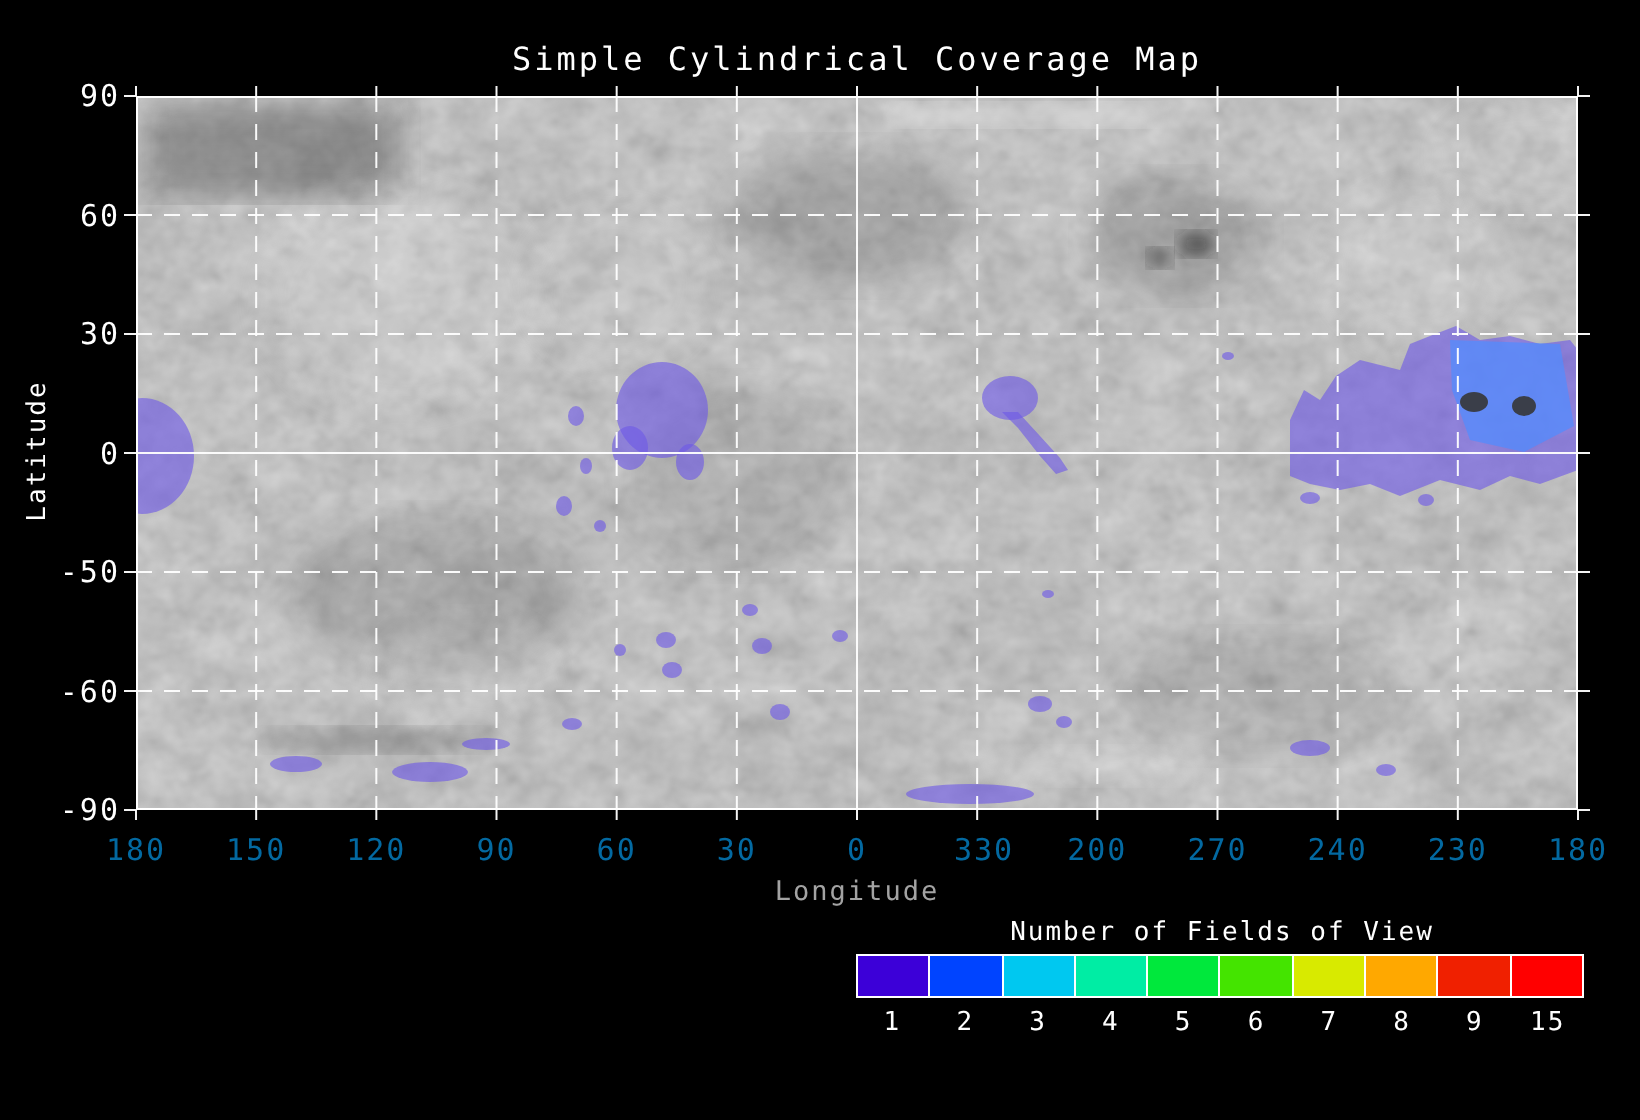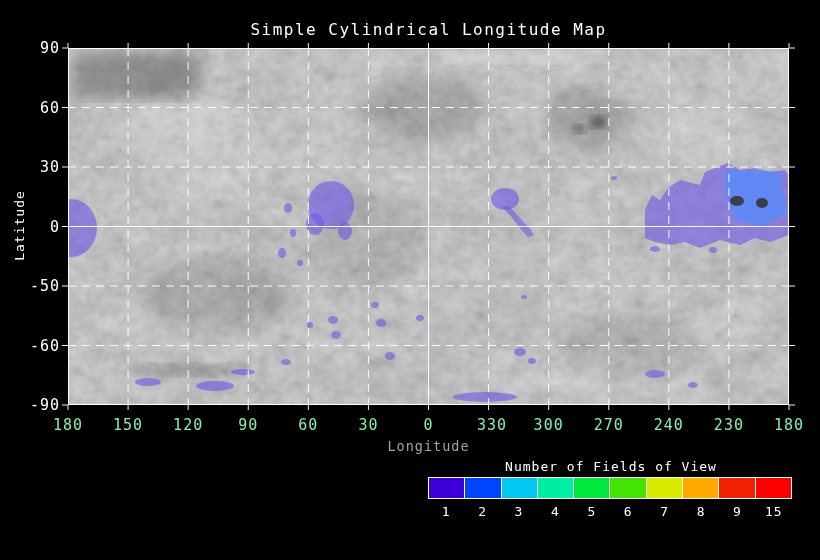--- a/index.html
+++ b/index.html
@@ -11,21 +11,21 @@
     position:absolute;left:68px;top:20px;width:721px;text-align:center;
     font-size:16px;letter-spacing:1.5px;color:#fff;white-space:nowrap;
   }
   #map-svg{position:absolute;left:68px;top:48px;overflow:visible;}
   .ytick-label{
     position:absolute;left:0;width:60px;text-align:right;font-size:15px;
     letter-spacing:1px;line-height:18px;color:#fff;
   }
   .xtick-label{
     position:absolute;top:416px;width:70px;margin-left:-35px;text-align:center;
-    font-size:15px;letter-spacing:1px;color:#86efac;
+    font-size:15px;letter-spacing:1px;color:#0369a1;
   }
   .y-axis-title{
     position:absolute;left:-36px;top:218px;width:110px;text-align:center;
     font-size:13px;letter-spacing:1px;transform:rotate(-90deg);color:#fff;
   }
   .x-axis-title{
     position:absolute;left:68px;top:438px;width:721px;text-align:center;
     font-size:13.5px;letter-spacing:1px;color:#a3a3a3;
   }
   .legend-title{
@@ -40,21 +40,21 @@
   .legend-numbers{
     position:absolute;left:428px;top:504px;width:364px;display:flex;
   }
   .legend-number{flex:1 1 0;text-align:center;font-size:13px;letter-spacing:1px;color:#fff;}
 </style>
 </head>
 <body>
 
 <div id="stage">
 
-  <div class="plot-title">Simple Cylindrical Longitude Map</div>
+  <div class="plot-title">Simple Cylindrical Coverage Map</div>
 
   <svg id="map-svg" width="721" height="357" viewBox="0 0 721 357">
     <defs>
       <clipPath id="mapclip">
           <rect x="0" y="0" width="721" height="357"></rect>
         </clipPath>
       <filter id="ftBase" x="0%" y="0%" width="100%" height="100%">
         <feTurbulence type="fractalNoise" baseFrequency="0.013 0.02" numOctaves="5" seed="11" stitchTiles="stitch"></feTurbulence>
         <feColorMatrix type="matrix" values="0.33 0.33 0.33 0 0  0.33 0.33 0.33 0 0  0.33 0.33 0.33 0 0  0 0 0 0 1"></feColorMatrix>
         <feComponentTransfer>
@@ -236,21 +236,21 @@
     </div>
 
 <div class="xtick-label" style="left: 68px;">180</div>
     <div class="xtick-label" style="left: 128.083px;">150</div>
     <div class="xtick-label" style="left: 188.167px;">120</div>
     <div class="xtick-label" style="left: 248.25px;">90</div>
     <div class="xtick-label" style="left: 308.333px;">60</div>
     <div class="xtick-label" style="left: 368.417px;">30</div>
     <div class="xtick-label" style="left: 428.5px;">0</div>
     <div class="xtick-label" style="left: 492px;">330</div>
-    <div class="xtick-label" style="left: 548.667px;">300</div>
+    <div class="xtick-label" style="left: 548.667px;">200</div>
     <div class="xtick-label" style="left: 608.75px;">270</div>
     <div class="xtick-label" style="left: 668.833px;">240</div>
     <div class="xtick-label" style="left: 728.917px;">230</div>
     <div class="xtick-label" style="left: 789px;">180</div>
     <div class="ytick-label" style="top: 39px;">90</div>
     <div class="ytick-label" style="top: 98.5px;">60</div>
     <div class="ytick-label" style="top: 158px;">30</div>
     <div class="ytick-label" style="top: 217.5px;">0</div>
     <div class="ytick-label" style="top: 277px;">-50</div>
     <div class="ytick-label" style="top: 336.5px;">-60</div>

